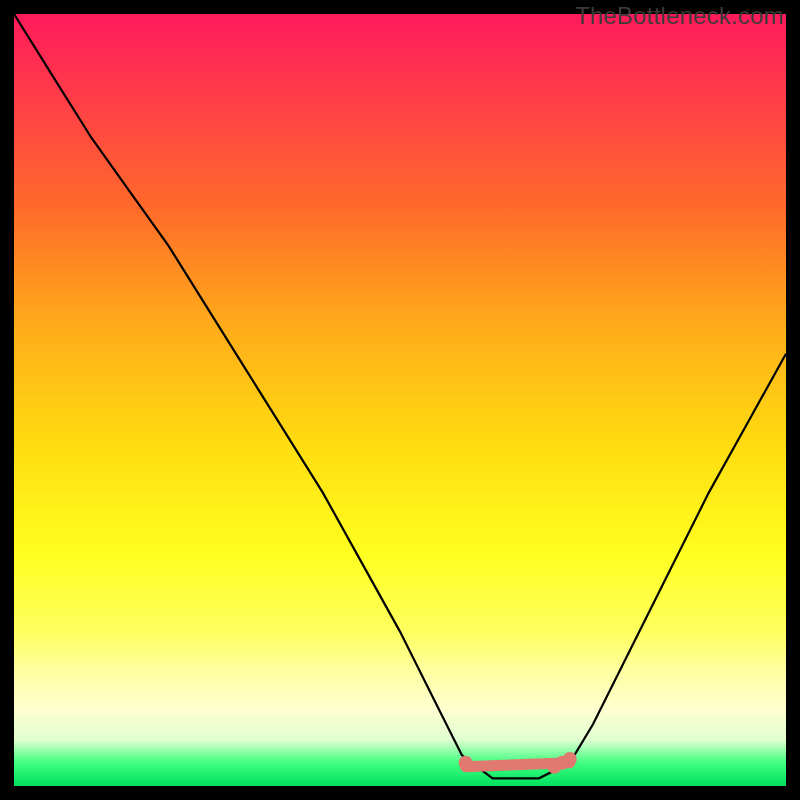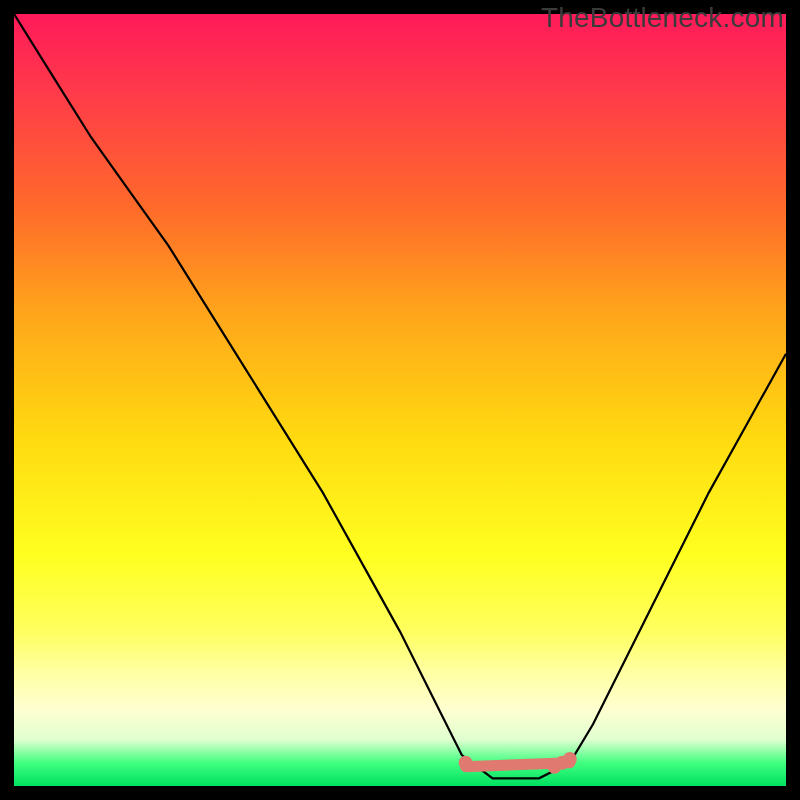--- a/index.html
+++ b/index.html
@@ -28,21 +28,21 @@
       #ffffd0 90%,
       #e0ffd0 94%,
       #40ff80 97%,
       #00e060 100%);
   }
   .watermark {
     position: absolute;
     top: 2px;
     right: 16px;
     color: #3a3a3a;
-    font-size: 28px;
+    font-size: 24px;
     font-weight: 500;
     letter-spacing: 0.2px;
   }
   svg.curve {
     position: absolute;
     left: 0;
     top: 0;
     width: 772px;
     height: 772px;
     pointer-events: none;

